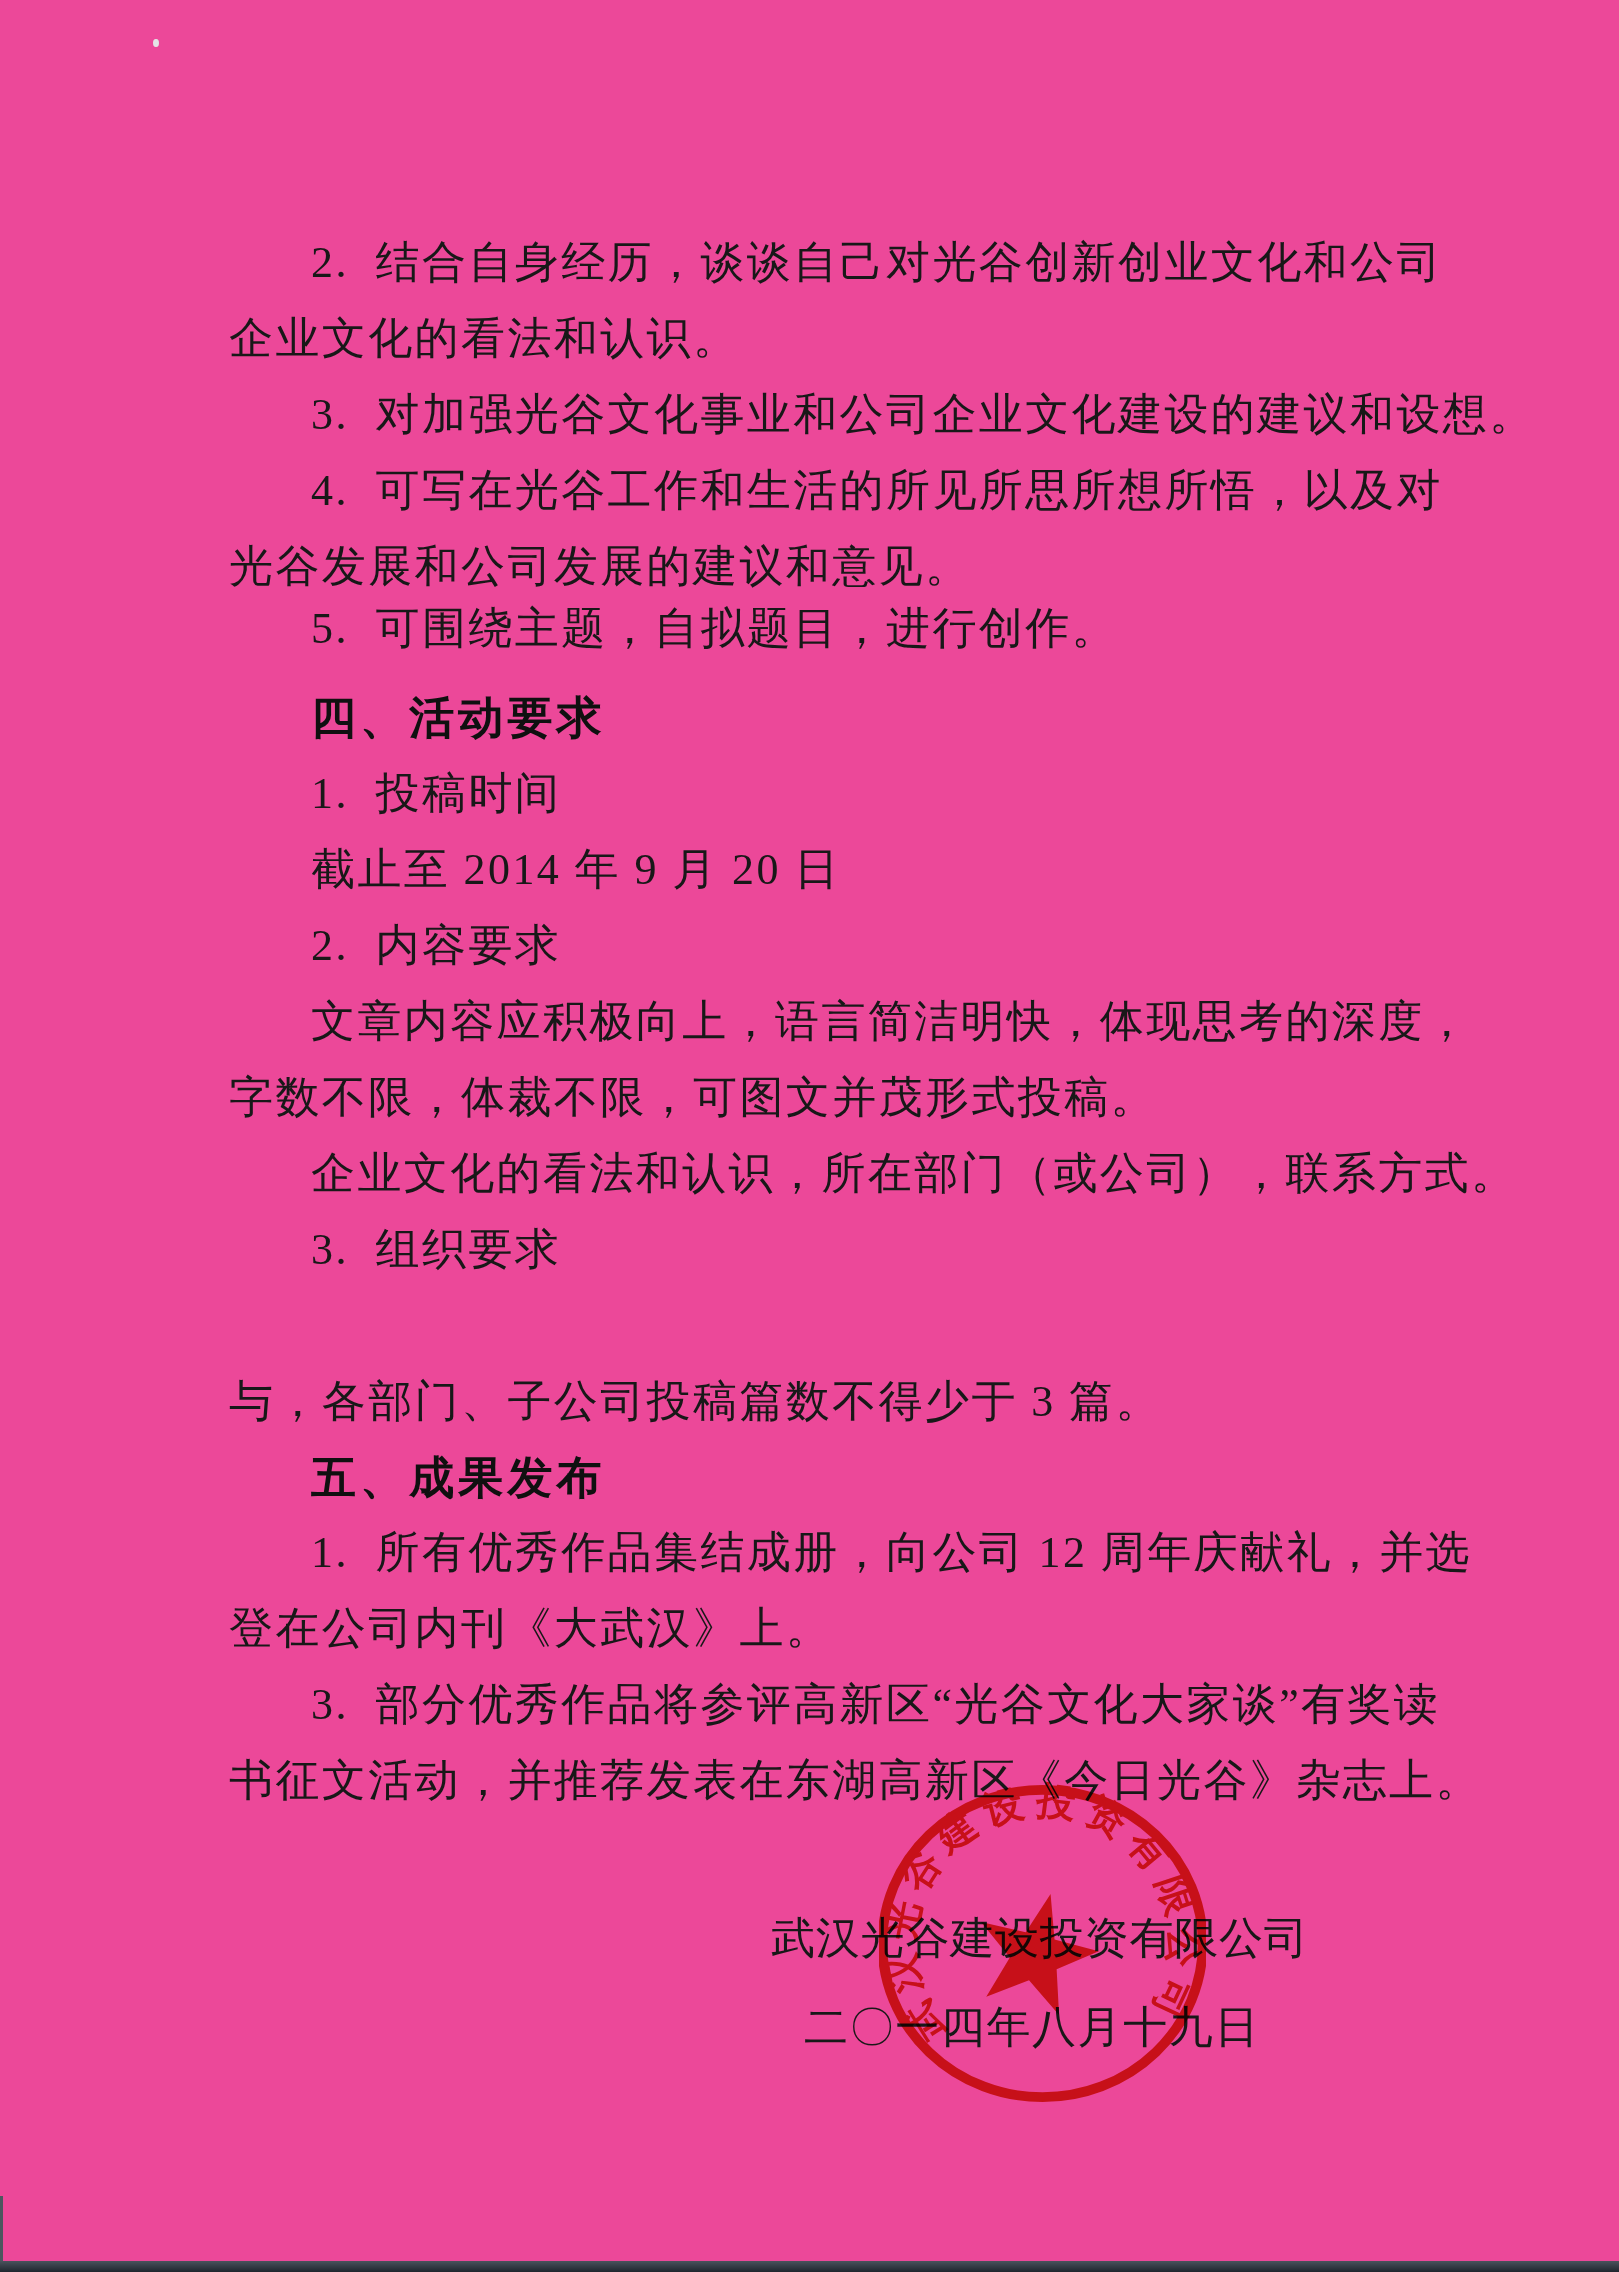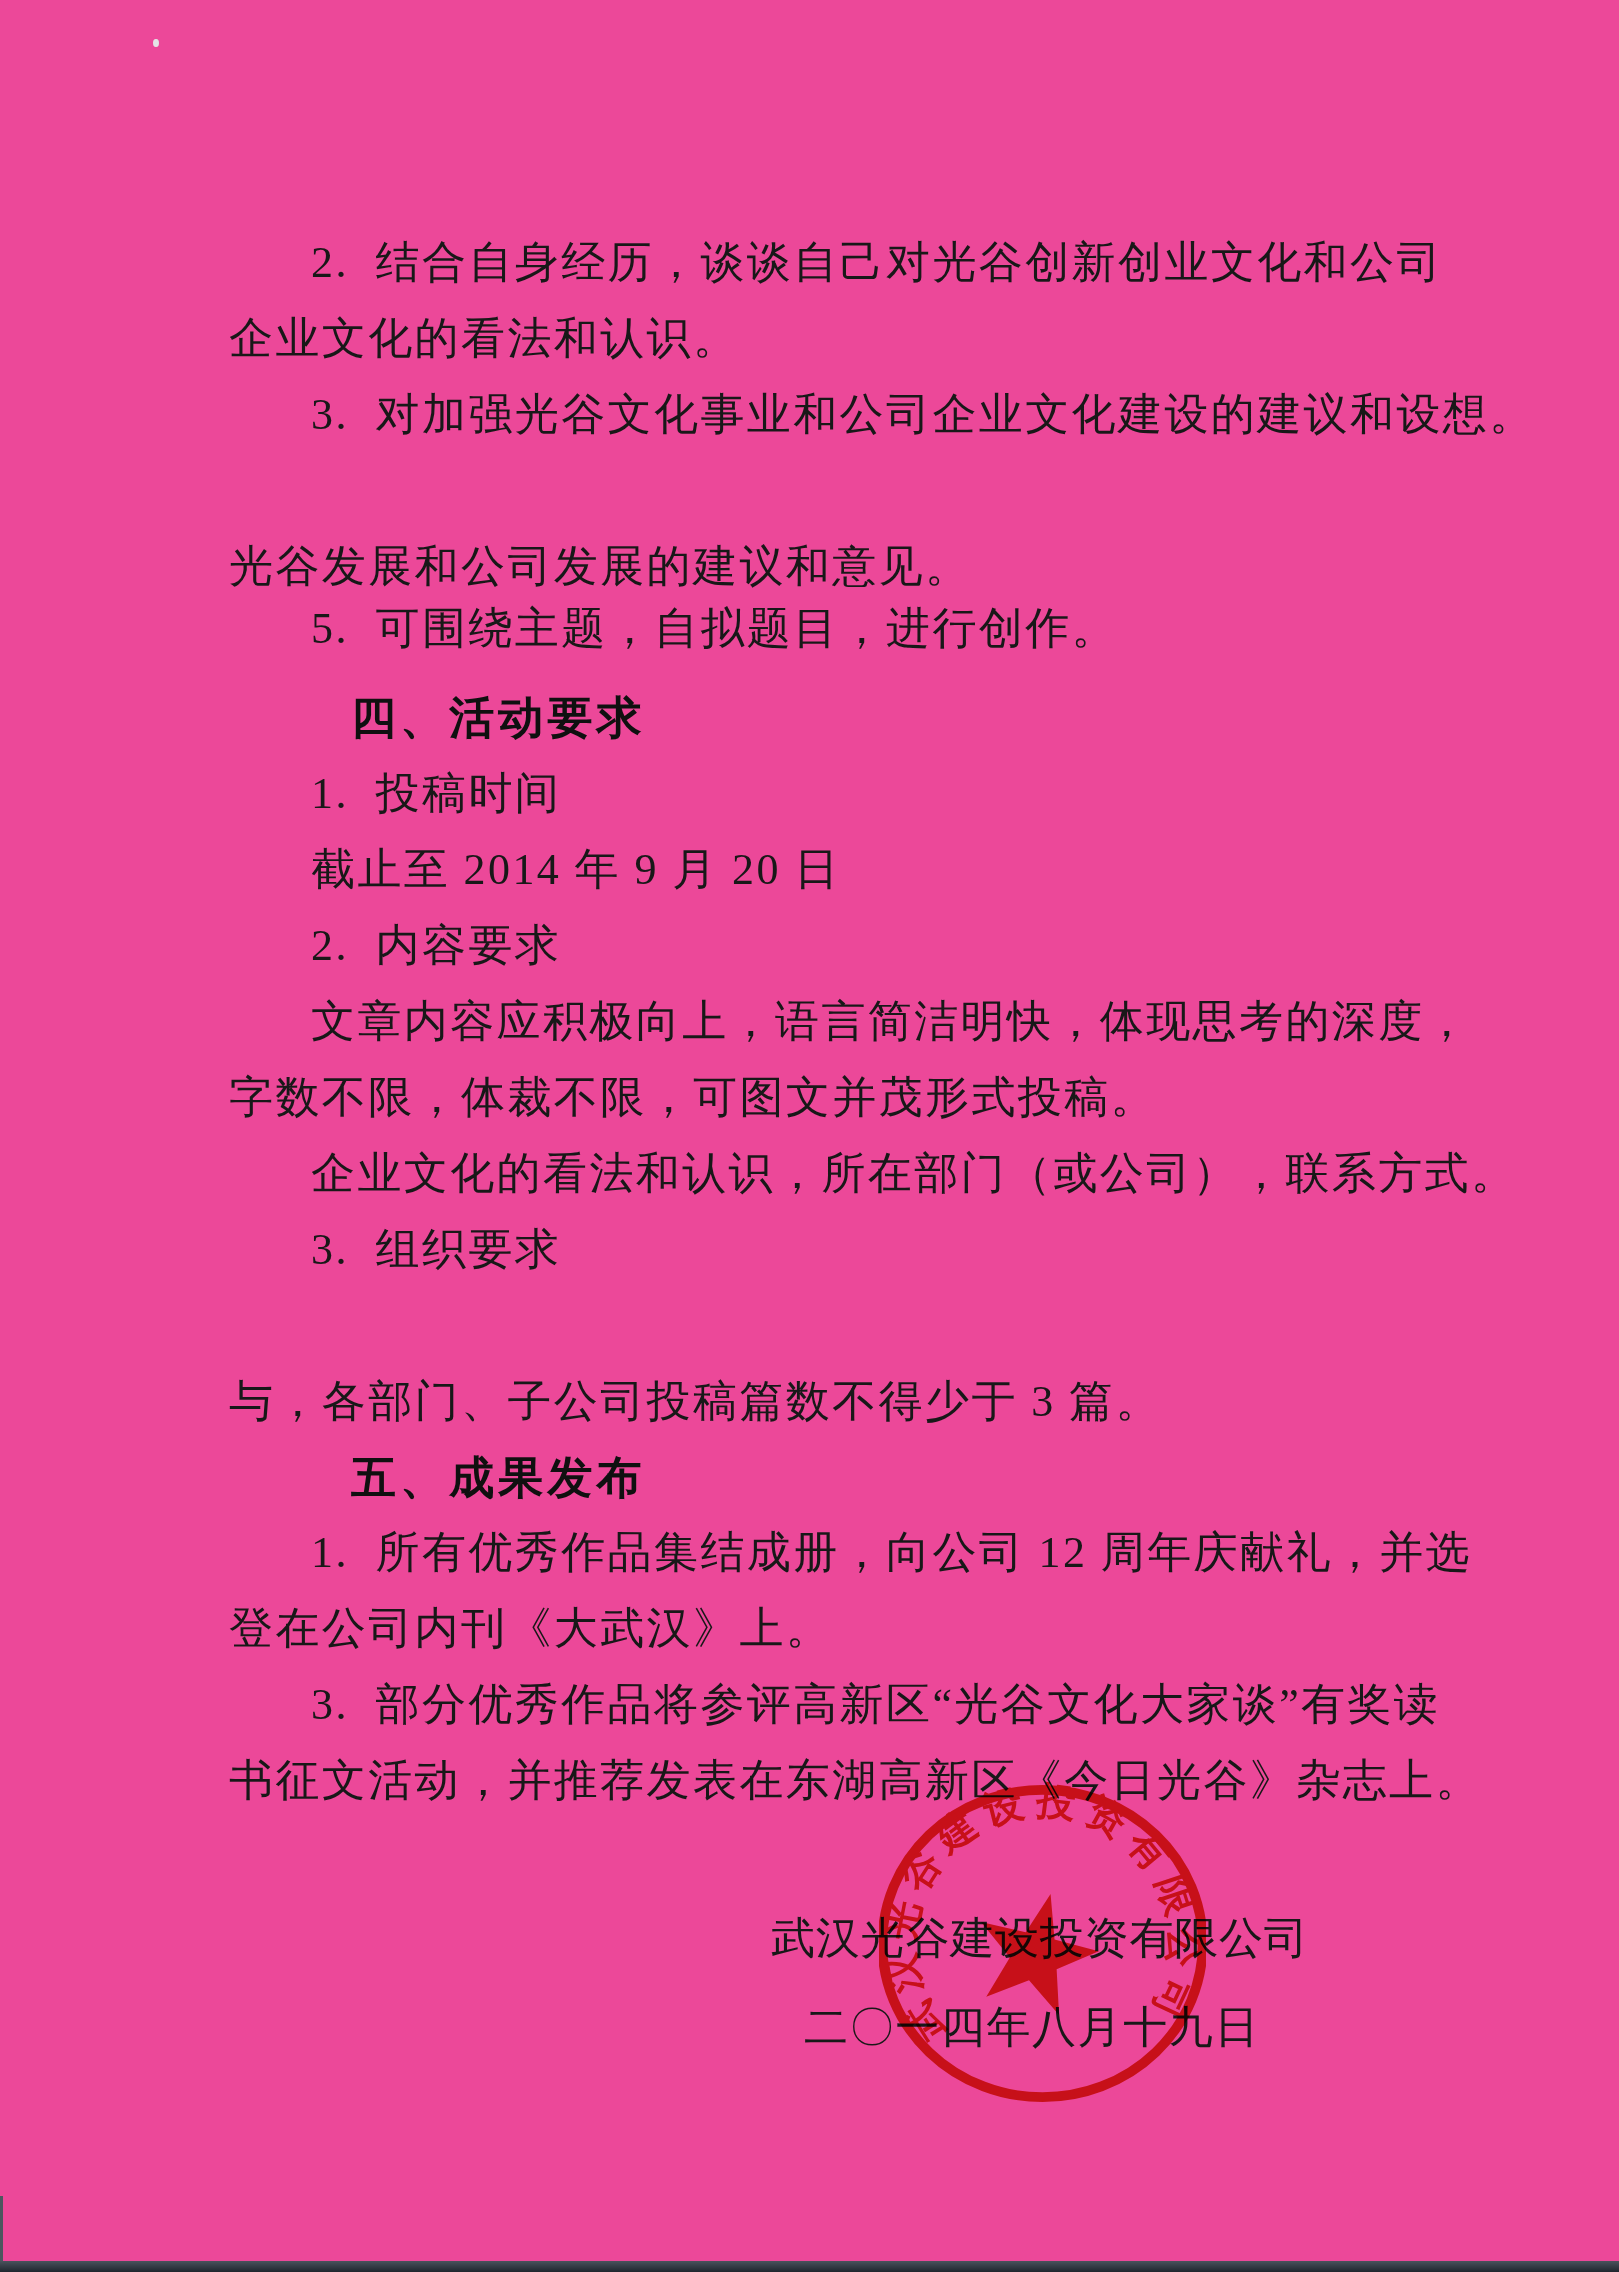--- a/index.html
+++ b/index.html
@@ -21,21 +21,20 @@
     color:#181818;
     white-space:pre;
   }
   .line.indent{left:311px;}
   .line.heading{
     font-family:Liberation Serif, serif;
     font-weight:700;
     font-size:45px;
     letter-spacing:4.1px;
     color:#101010;
-    margin-left:40px;
   }
   .sig{
     position:absolute;
     height:54px;line-height:54px;
     font-size:44px;
     color:#181818;
     white-space:pre;
   }
   .sig-company{left:771px;top:1912px;letter-spacing:0.8px;}
   .sig-date{left:804px;top:2001px;letter-spacing:1.6px;}
@@ -73,20 +72,21 @@
 </head>
 <body>
 
 <div class="page">
 
   <div class="speck"></div>
 
   <div class="line indent" style="top:236px">2.  结合自身经历，谈谈自己对光谷创新创业文化和公司</div>
   <div class="line" style="top:312px">企业文化的看法和认识。</div>
   <div class="line indent" style="top:388px">3.  对加强光谷文化事业和公司企业文化建设的建议和设想。</div>
+  <div class="line indent" style="top:464px">4.  可写在光谷工作和生活的所见所思所想所悟，以及对</div>
   <div class="line" style="top:540px">光谷发展和公司发展的建议和意见。</div>
   <div class="line indent" style="top:602px">5.  可围绕主题，自拟题目，进行创作。</div>
   <div class="line indent heading" style="top:691px">四、活动要求</div>
   <div class="line indent" style="top:767px">1.  投稿时间</div>
   <div class="line indent" style="top:843px">截止至 2014 年 9 月 20 日</div>
   <div class="line indent" style="top:919px">2.  内容要求</div>
   <div class="line indent" style="top:995px">文章内容应积极向上，语言简洁明快，体现思考的深度，</div>
   <div class="line" style="top:1071px">字数不限，体裁不限，可图文并茂形式投稿。</div>
   <div class="line indent" style="top:1147px">企业文化的看法和认识，所在部门（或公司），联系方式。</div>
   <div class="line indent" style="top:1223px">3.  组织要求</div>

